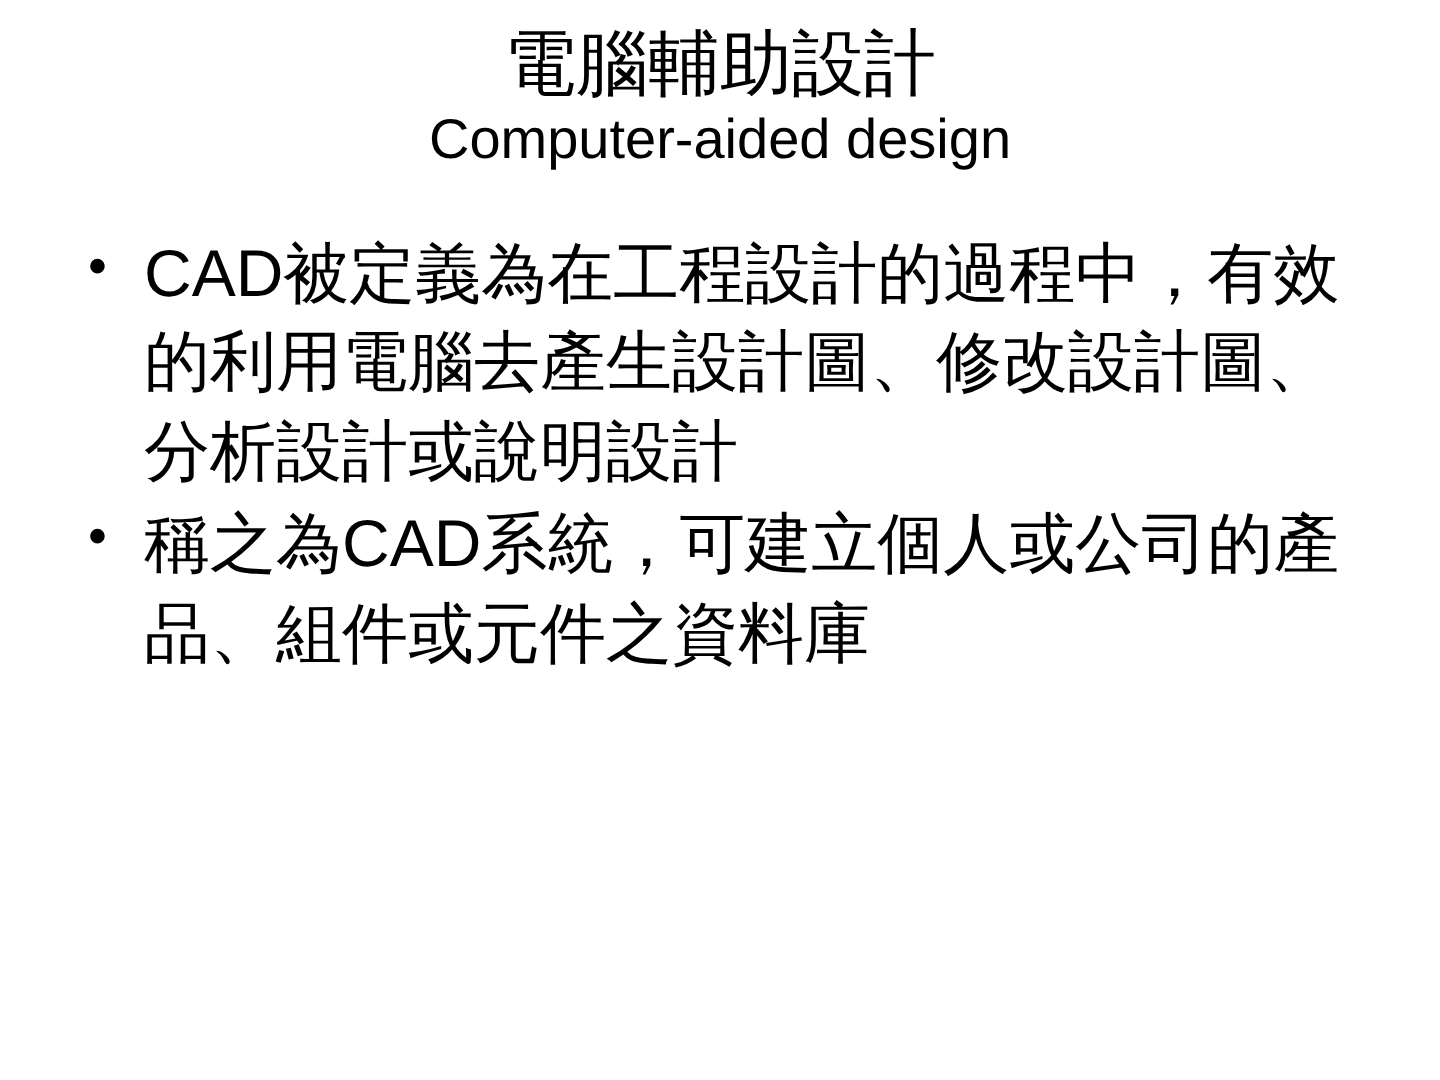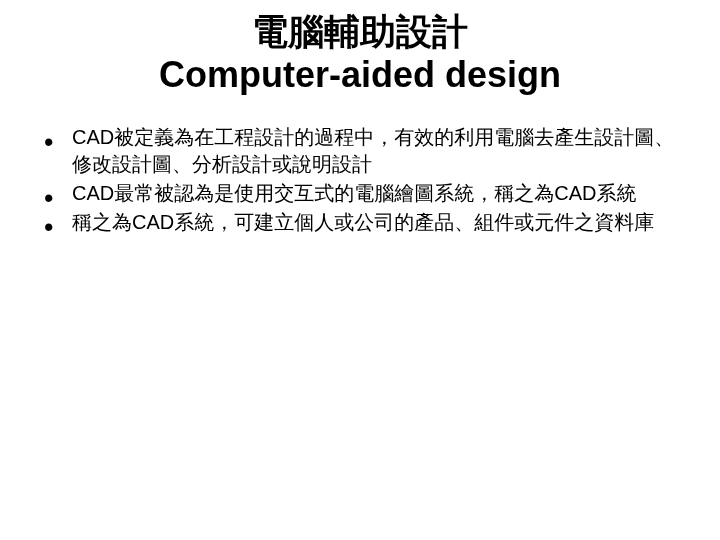--- a/index.html
+++ b/index.html
@@ -12,34 +12,34 @@
       padding: 10px 30px 30px 30px;
       overflow: hidden;
     }
     .title-block {
       text-align: center;
       margin-bottom: 28px;
     }
     .title-line-1 {
       font-size: 36px;
       line-height: 1.2;
-      font-weight: bold;
+      font-weight: normal;
     }
     .title-line-2 {
-      font-size: 36px;
+      font-size: 28px;
       line-height: 1.2;
-      font-weight: bold;
+      font-weight: normal;
     }
     .bullet-list {
       list-style: none;
       padding-left: 28px;
     }
     .bullet-item {
       position: relative;
-      font-size: 20px;
+      font-size: 33px;
       line-height: 1.35;
       margin-bottom: 2px;
       padding-left: 14px;
     }
     .bullet-item::before {
       content: "•";
       position: absolute;
       left: -14px;
       top: 0;
       font-size: 27px;
@@ -48,15 +48,14 @@
 </head>
 <body>
 
 <div class="title-block">
   <div class="title-line-1">電腦輔助設計</div>
   <div class="title-line-2">Computer-aided design</div>
 </div>
 
 <ul class="bullet-list">
   <li class="bullet-item">CAD被定義為在工程設計的過程中，有效的利用電腦去產生設計圖、修改設計圖、分析設計或說明設計</li>
-  <li class="bullet-item">CAD最常被認為是使用交互式的電腦繪圖系統，稱之為CAD系統</li>
   <li class="bullet-item">稱之為CAD系統，可建立個人或公司的產品、組件或元件之資料庫</li>
 </ul>
 
 </body></html>

